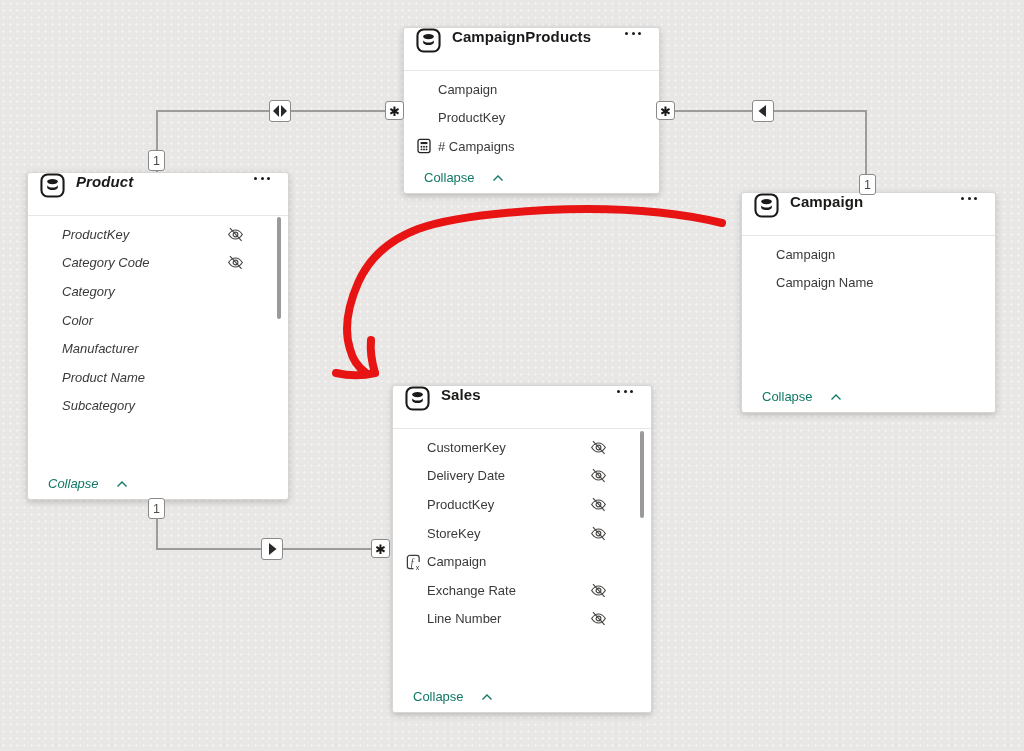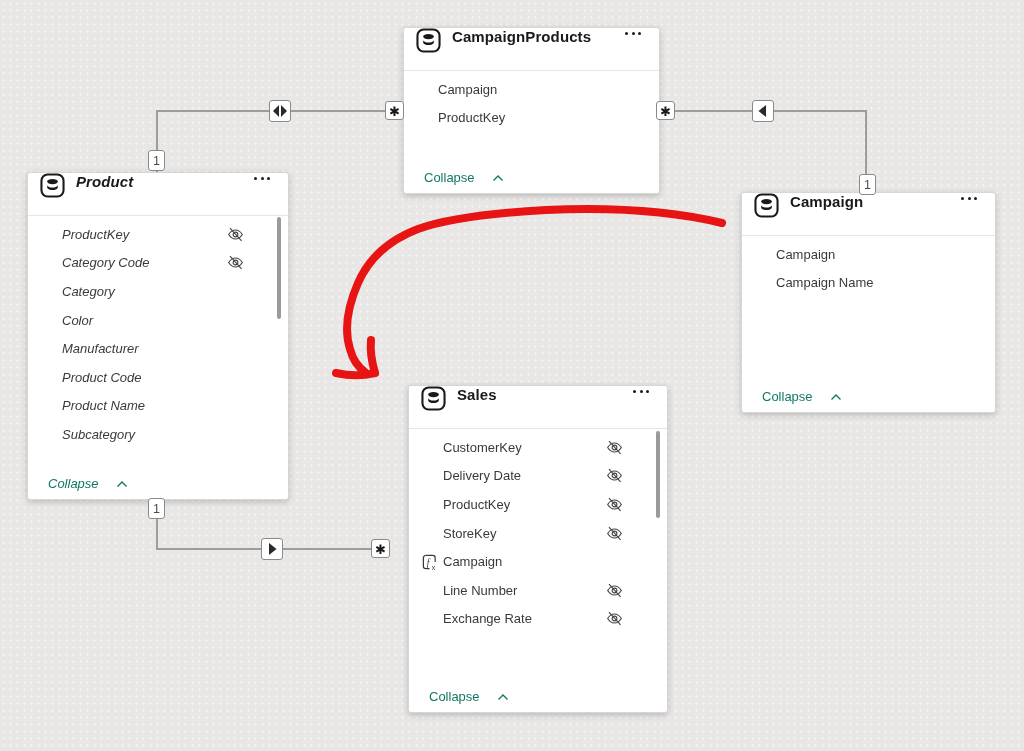--- a/index.html
+++ b/index.html
@@ -71,20 +71,37 @@
           <i></i>
         </span>
     </div>
     <div class="fields">
         <div class="field-row">
           <span class="field-label">Campaign</span>
         </div>
         <div class="field-row">
           <span class="field-label">ProductKey</span>
         </div>
+        <div class="field-row">
+          <span class="left-ic">
+            <svg width="16" height="16" viewBox="0 0 16 16">
+              <rect x="2" y="1.4" width="12" height="13.2" rx="2" fill="none" stroke="#252423" stroke-width="1.3"></rect>
+              <rect x="4.6" y="4" width="6.8" height="2.1" fill="#252423"></rect>
+              <g fill="#252423">
+                <circle cx="5.5" cy="8.8" r=".95"></circle>
+                <circle cx="8" cy="8.8" r=".95"></circle>
+                <circle cx="10.5" cy="8.8" r=".95"></circle>
+                <circle cx="5.5" cy="11.4" r=".95"></circle>
+                <circle cx="8" cy="11.4" r=".95"></circle>
+                <circle cx="10.5" cy="11.4" r=".95"></circle>
+              </g>
+            </svg>
+          </span>
+          <span class="field-label"># Campaigns</span>
+        </div>
       </div>
     <div class="collapse-row">
       <span>Collapse</span>
       <span class="collapse-chevron">
           <svg width="12" height="8" viewBox="0 0 12 8">
             <path d="M1.5 6.5 6 2l4.5 4.5" fill="none" stroke="#117865" stroke-width="1.4"></path>
           </svg>
         </span>
     </div>
   </div>
@@ -129,23 +146,20 @@
         <div class="field-row">
           <span class="field-label">Category</span>
         </div>
         <div class="field-row">
           <span class="field-label">Color</span>
         </div>
         <div class="field-row">
           <span class="field-label">Manufacturer</span>
         </div>
         <div class="field-row">
-          <span class="field-label">Product Code</span>
-        </div>
-        <div class="field-row">
           <span class="field-label">Product Name</span>
         </div>
         <div class="field-row">
           <span class="field-label">Subcategory</span>
         </div>
       </div>
     <div class="scrollbar" style="right:7px;top:44px;height:102px;"></div>
     <div class="collapse-row">
       <span>Collapse</span>
       <span class="collapse-chevron">
@@ -183,21 +197,21 @@
     <div class="collapse-row">
       <span>Collapse</span>
       <span class="collapse-chevron">
           <svg width="12" height="8" viewBox="0 0 12 8">
             <path d="M1.5 6.5 6 2l4.5 4.5" fill="none" stroke="#117865" stroke-width="1.4"></path>
           </svg>
         </span>
     </div>
   </div>
 
-  <div class="table-card" style="left:408px;top:385px;width:260px;height:328px;">
+  <div class="table-card" style="left:392px;top:385px;width:260px;height:328px;">
     <div class="card-header">
       <span class="db-icon">
         <svg width="25" height="25" viewBox="0 0 24 24">
             <rect x="1.4" y="1.4" width="21.2" height="21.2" rx="6" fill="none" stroke="#1b1a19" stroke-width="2"></rect>
             <ellipse cx="12" cy="8.2" rx="5.1" ry="2.5" fill="#1b1a19"></ellipse>
             <path d="M6.9 11.4c0 1.4 2.3 2.5 5.1 2.5s5.1-1.1 5.1-2.5v2.4c0 1.4-2.3 2.5-5.1 2.5s-5.1-1.1-5.1-2.5z" fill="#1b1a19"></path>
           </svg>
       </span>
       <span class="card-title">Sales</span>
       <span class="more-dots">
@@ -252,31 +266,31 @@
             <svg width="17" height="17" viewBox="0 0 18 18">
               <path d="M5 2h7.5A2.5 2.5 0 0 1 15 4.5V9" fill="none" stroke="#3b3a39" stroke-width="1.3"></path>
               <path d="M5 2A2.5 2.5 0 0 0 2.5 4.5v9A2.5 2.5 0 0 0 5 16h4" fill="none" stroke="#3b3a39" stroke-width="1.3"></path>
               <text x="6.2" y="13" font-size="10" font-style="italic" font-family="serif" fill="#3b3a39">f</text>
               <text x="11.5" y="17" font-size="7.5" fill="#3b3a39">x</text>
             </svg>
           </span>
           <span class="field-label">Campaign</span>
         </div>
         <div class="field-row">
+          <span class="field-label">Exchange Rate</span>
+          <span class="eye">
+            <svg width="19" height="19" viewBox="0 0 20 20">
+              <path d="M2.8 10c2-3.1 4.5-4.7 7.2-4.7S15.2 6.9 17.2 10c-2 3.1-4.5 4.7-7.2 4.7S4.8 13.1 2.8 10z" fill="none" stroke="#484644" stroke-width="1.2"></path>
+              <circle cx="10" cy="10" r="2.5" fill="none" stroke="#484644" stroke-width="1.2"></circle>
+              <line x1="4.2" y1="3.4" x2="16.4" y2="16.6" stroke="#484644" stroke-width="1.2"></line>
+            </svg>
+          </span>
+        </div>
+        <div class="field-row">
           <span class="field-label">Line Number</span>
-          <span class="eye">
-            <svg width="19" height="19" viewBox="0 0 20 20">
-              <path d="M2.8 10c2-3.1 4.5-4.7 7.2-4.7S15.2 6.9 17.2 10c-2 3.1-4.5 4.7-7.2 4.7S4.8 13.1 2.8 10z" fill="none" stroke="#484644" stroke-width="1.2"></path>
-              <circle cx="10" cy="10" r="2.5" fill="none" stroke="#484644" stroke-width="1.2"></circle>
-              <line x1="4.2" y1="3.4" x2="16.4" y2="16.6" stroke="#484644" stroke-width="1.2"></line>
-            </svg>
-          </span>
-        </div>
-        <div class="field-row">
-          <span class="field-label">Exchange Rate</span>
           <span class="eye">
             <svg width="19" height="19" viewBox="0 0 20 20">
               <path d="M2.8 10c2-3.1 4.5-4.7 7.2-4.7S15.2 6.9 17.2 10c-2 3.1-4.5 4.7-7.2 4.7S4.8 13.1 2.8 10z" fill="none" stroke="#484644" stroke-width="1.2"></path>
               <circle cx="10" cy="10" r="2.5" fill="none" stroke="#484644" stroke-width="1.2"></circle>
               <line x1="4.2" y1="3.4" x2="16.4" y2="16.6" stroke="#484644" stroke-width="1.2"></line>
             </svg>
           </span>
         </div>
       </div>
     <div class="scrollbar" style="right:7px;top:45px;height:87px;"></div>

